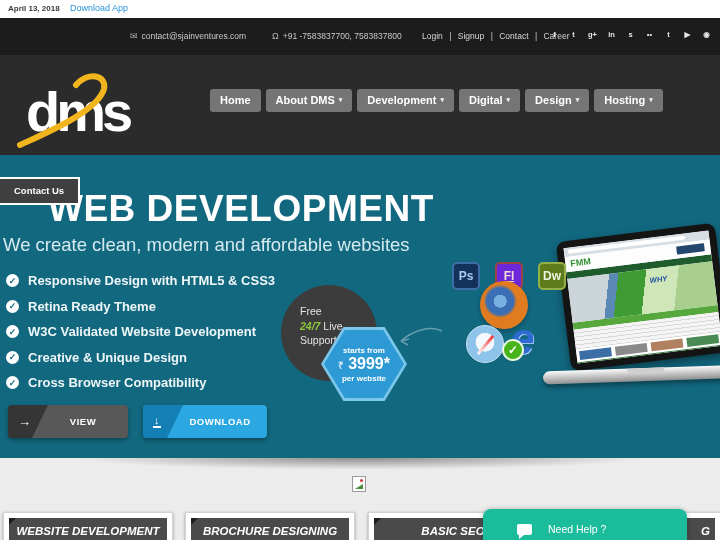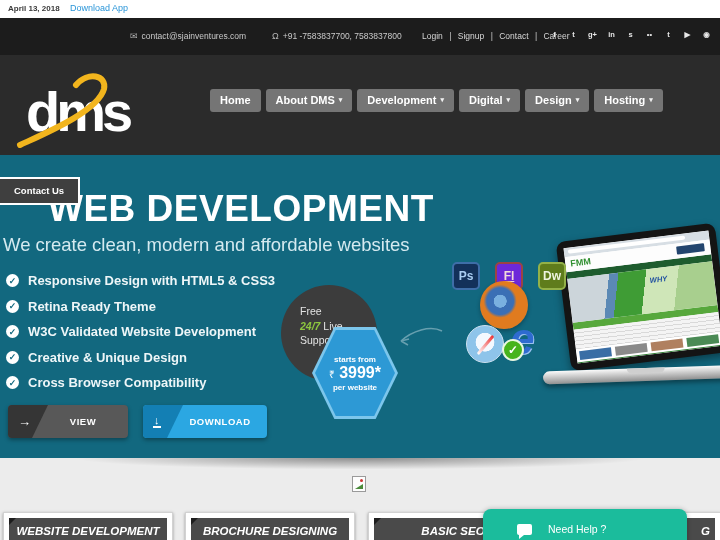--- a/index.html
+++ b/index.html
@@ -40,21 +40,21 @@
   .hero-sub { position:absolute; left:3px; top:79px; font-size:18.5px; color:#d5eaf0; z-index:5; }
   .features { position:absolute; left:6px; top:113px; list-style:none; z-index:5; }
   .features li { display:flex; align-items:center; gap:9px; height:25.5px; }
   .chk { width:13px; height:13px; border-radius:50%; background:#ffffff; color:#12687f; font-size:9px; font-weight:bold; display:flex; align-items:center; justify-content:center; flex:0 0 13px; }
   .feat-text { font-size:13px; font-weight:bold; color:#eef6f8; }
 
   .support-circle { position:absolute; left:281px; top:130px; width:96px; height:96px; border-radius:50%; background:#3c3c3c; z-index:2; }
   .support-circle .txt { position:absolute; left:19px; top:19px; font-size:10.5px; color:#e3e3e3; line-height:14.5px; }
   .support-circle .green { color:#8dc63f; font-style:italic; font-weight:bold; }
 
-  .price-hex { position:absolute; left:312px; top:172px; width:86px; height:92px; z-index:3; }
+  .price-hex { position:absolute; left:321px; top:172px; width:86px; height:74px; z-index:3; }
   .hex-outer { position:absolute; inset:0; background:#7cc6ec; clip-path:polygon(26% 0,74% 0,100% 50%,74% 100%,26% 100%,0 50%); }
   .hex-inner { position:absolute; inset:3px; background:#2d99d5; clip-path:polygon(26% 0,74% 0,100% 50%,74% 100%,26% 100%,0 50%); display:flex; flex-direction:column; align-items:center; justify-content:center; color:#fff; }
   .hex-small { font-size:8px; font-weight:bold; }
   .hex-price { font-size:16px; font-weight:bold; line-height:17px; }
   .hex-price .cur { font-size:10px; font-weight:normal; }
 
   .sketch-arrow { position:absolute; left:396px; top:170px; z-index:1; opacity:.45; }
 
   .adobe-icons { position:absolute; left:452px; top:107px; display:flex; gap:15px; z-index:5; }
   .adobe { width:28px; height:28px; border-radius:5px; font-size:12px; font-weight:bold; display:flex; align-items:center; justify-content:center; }

